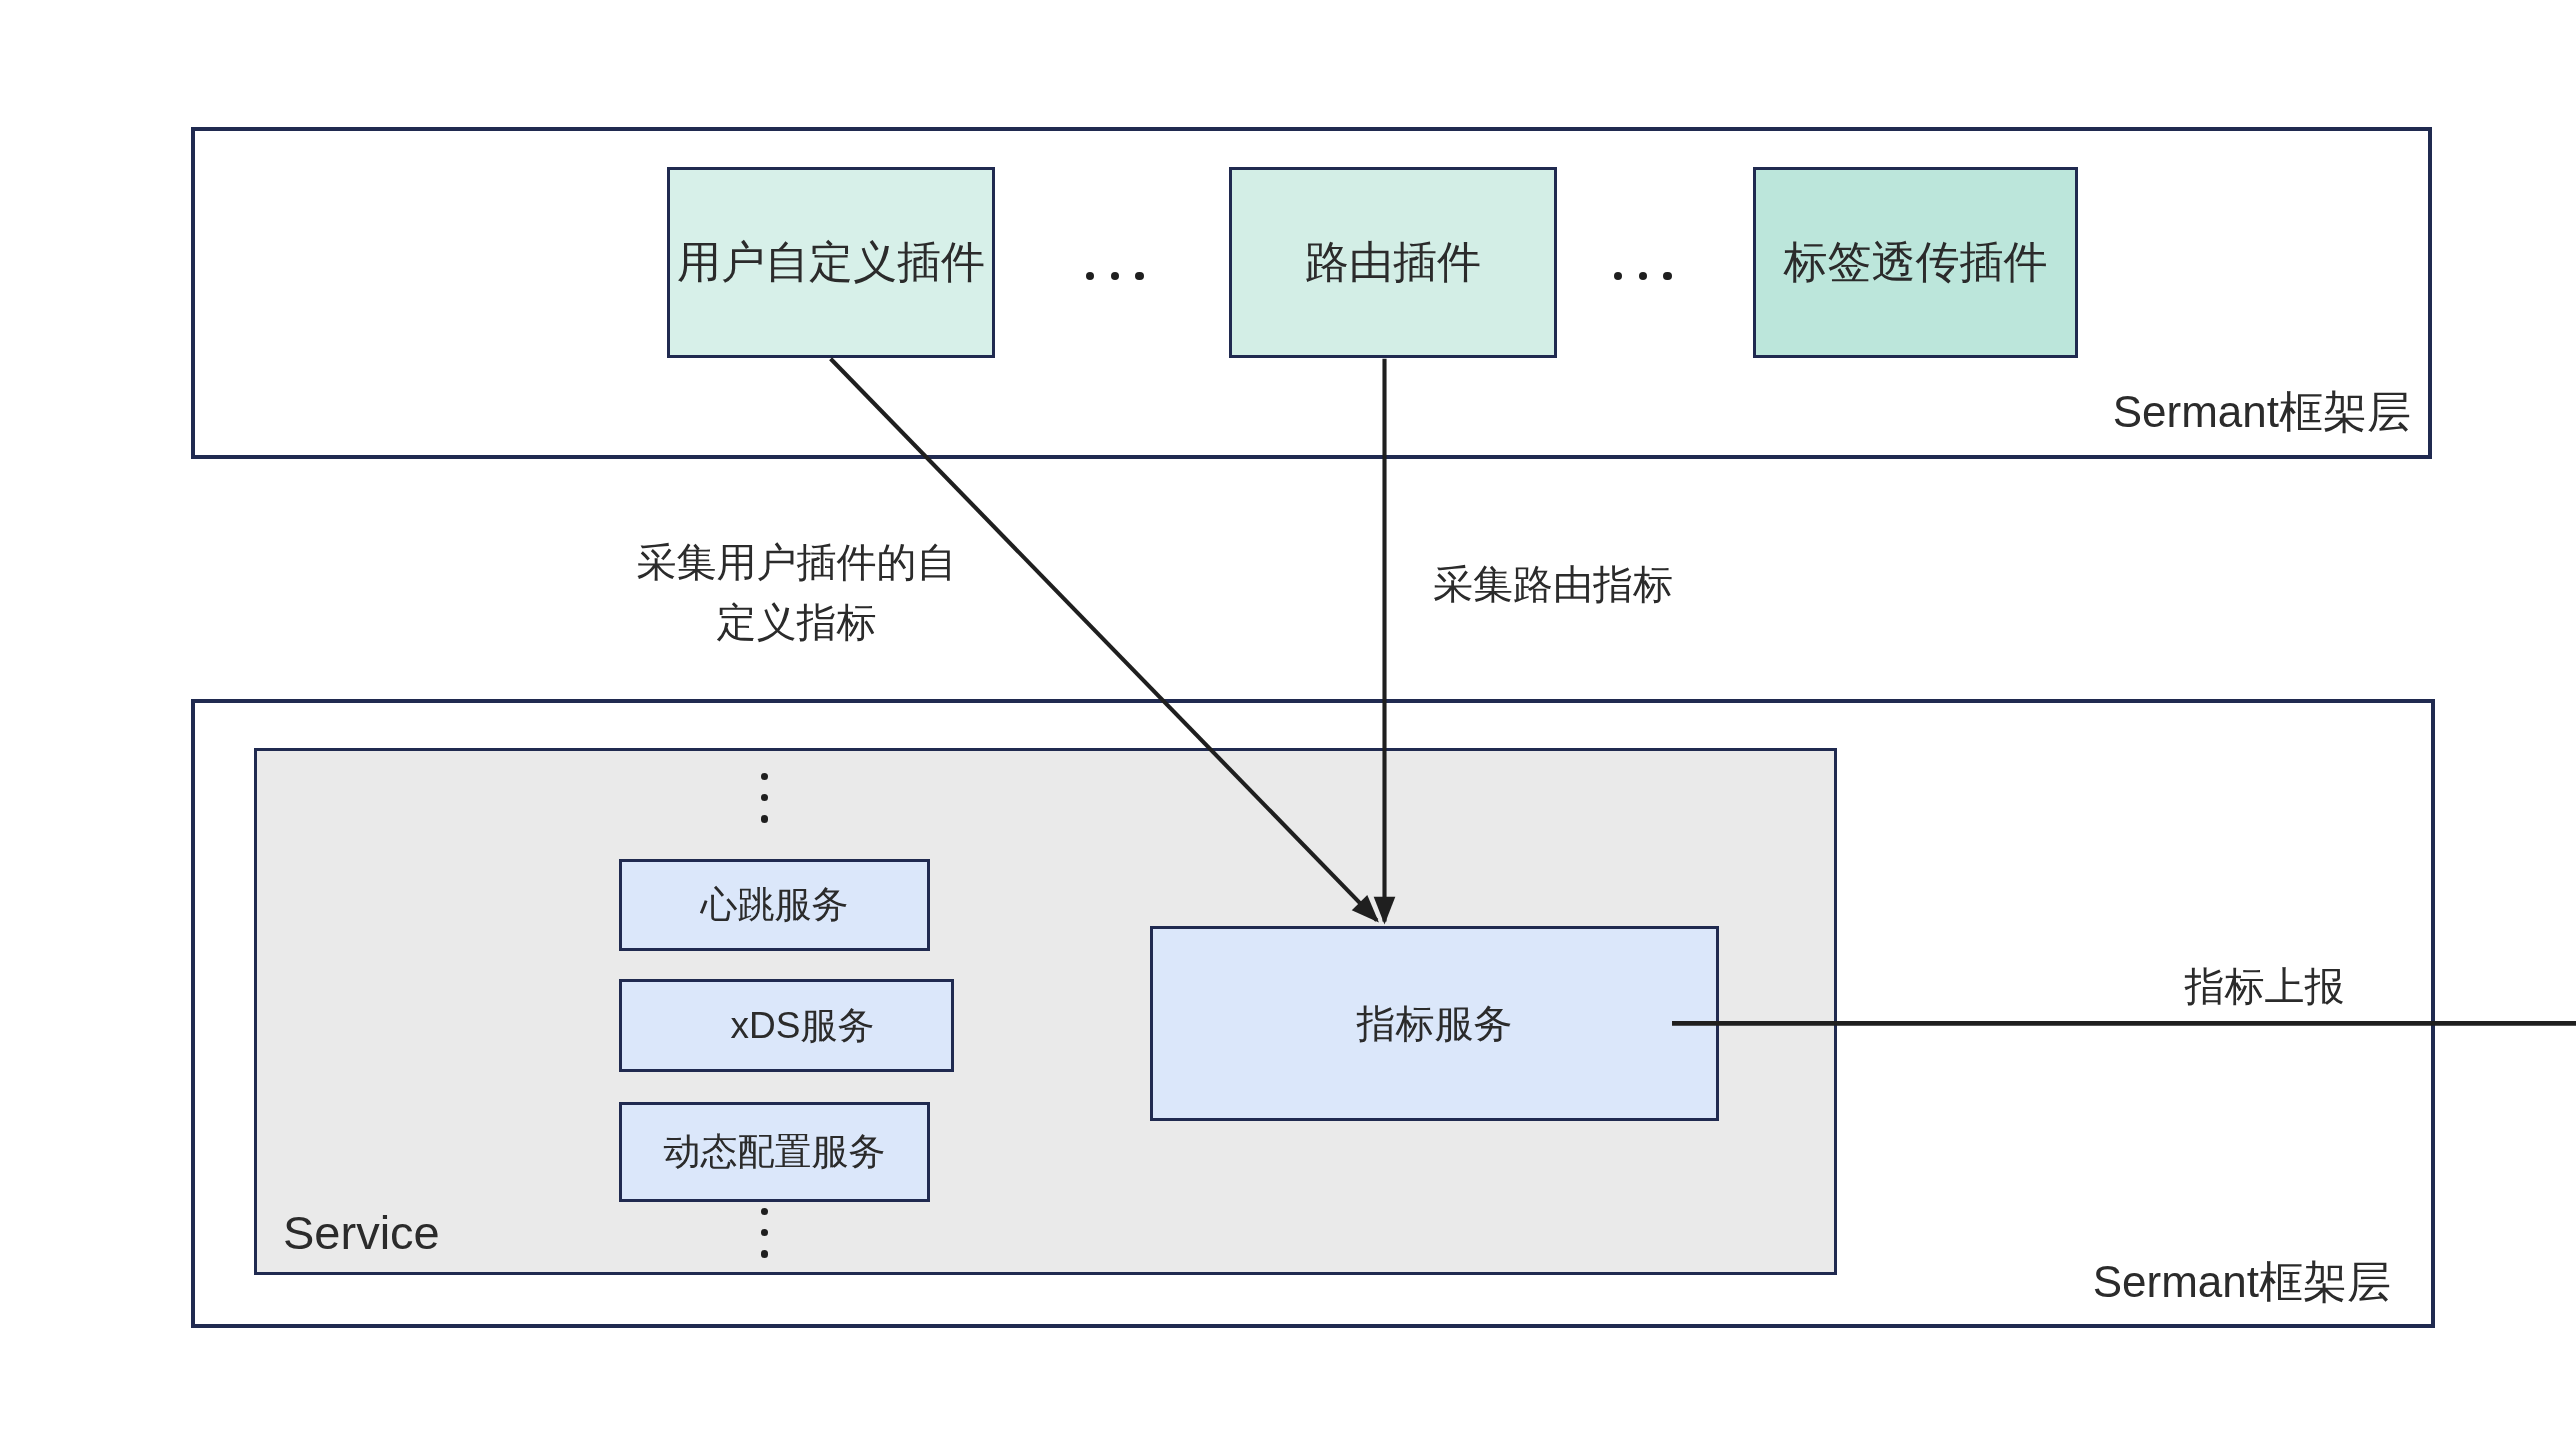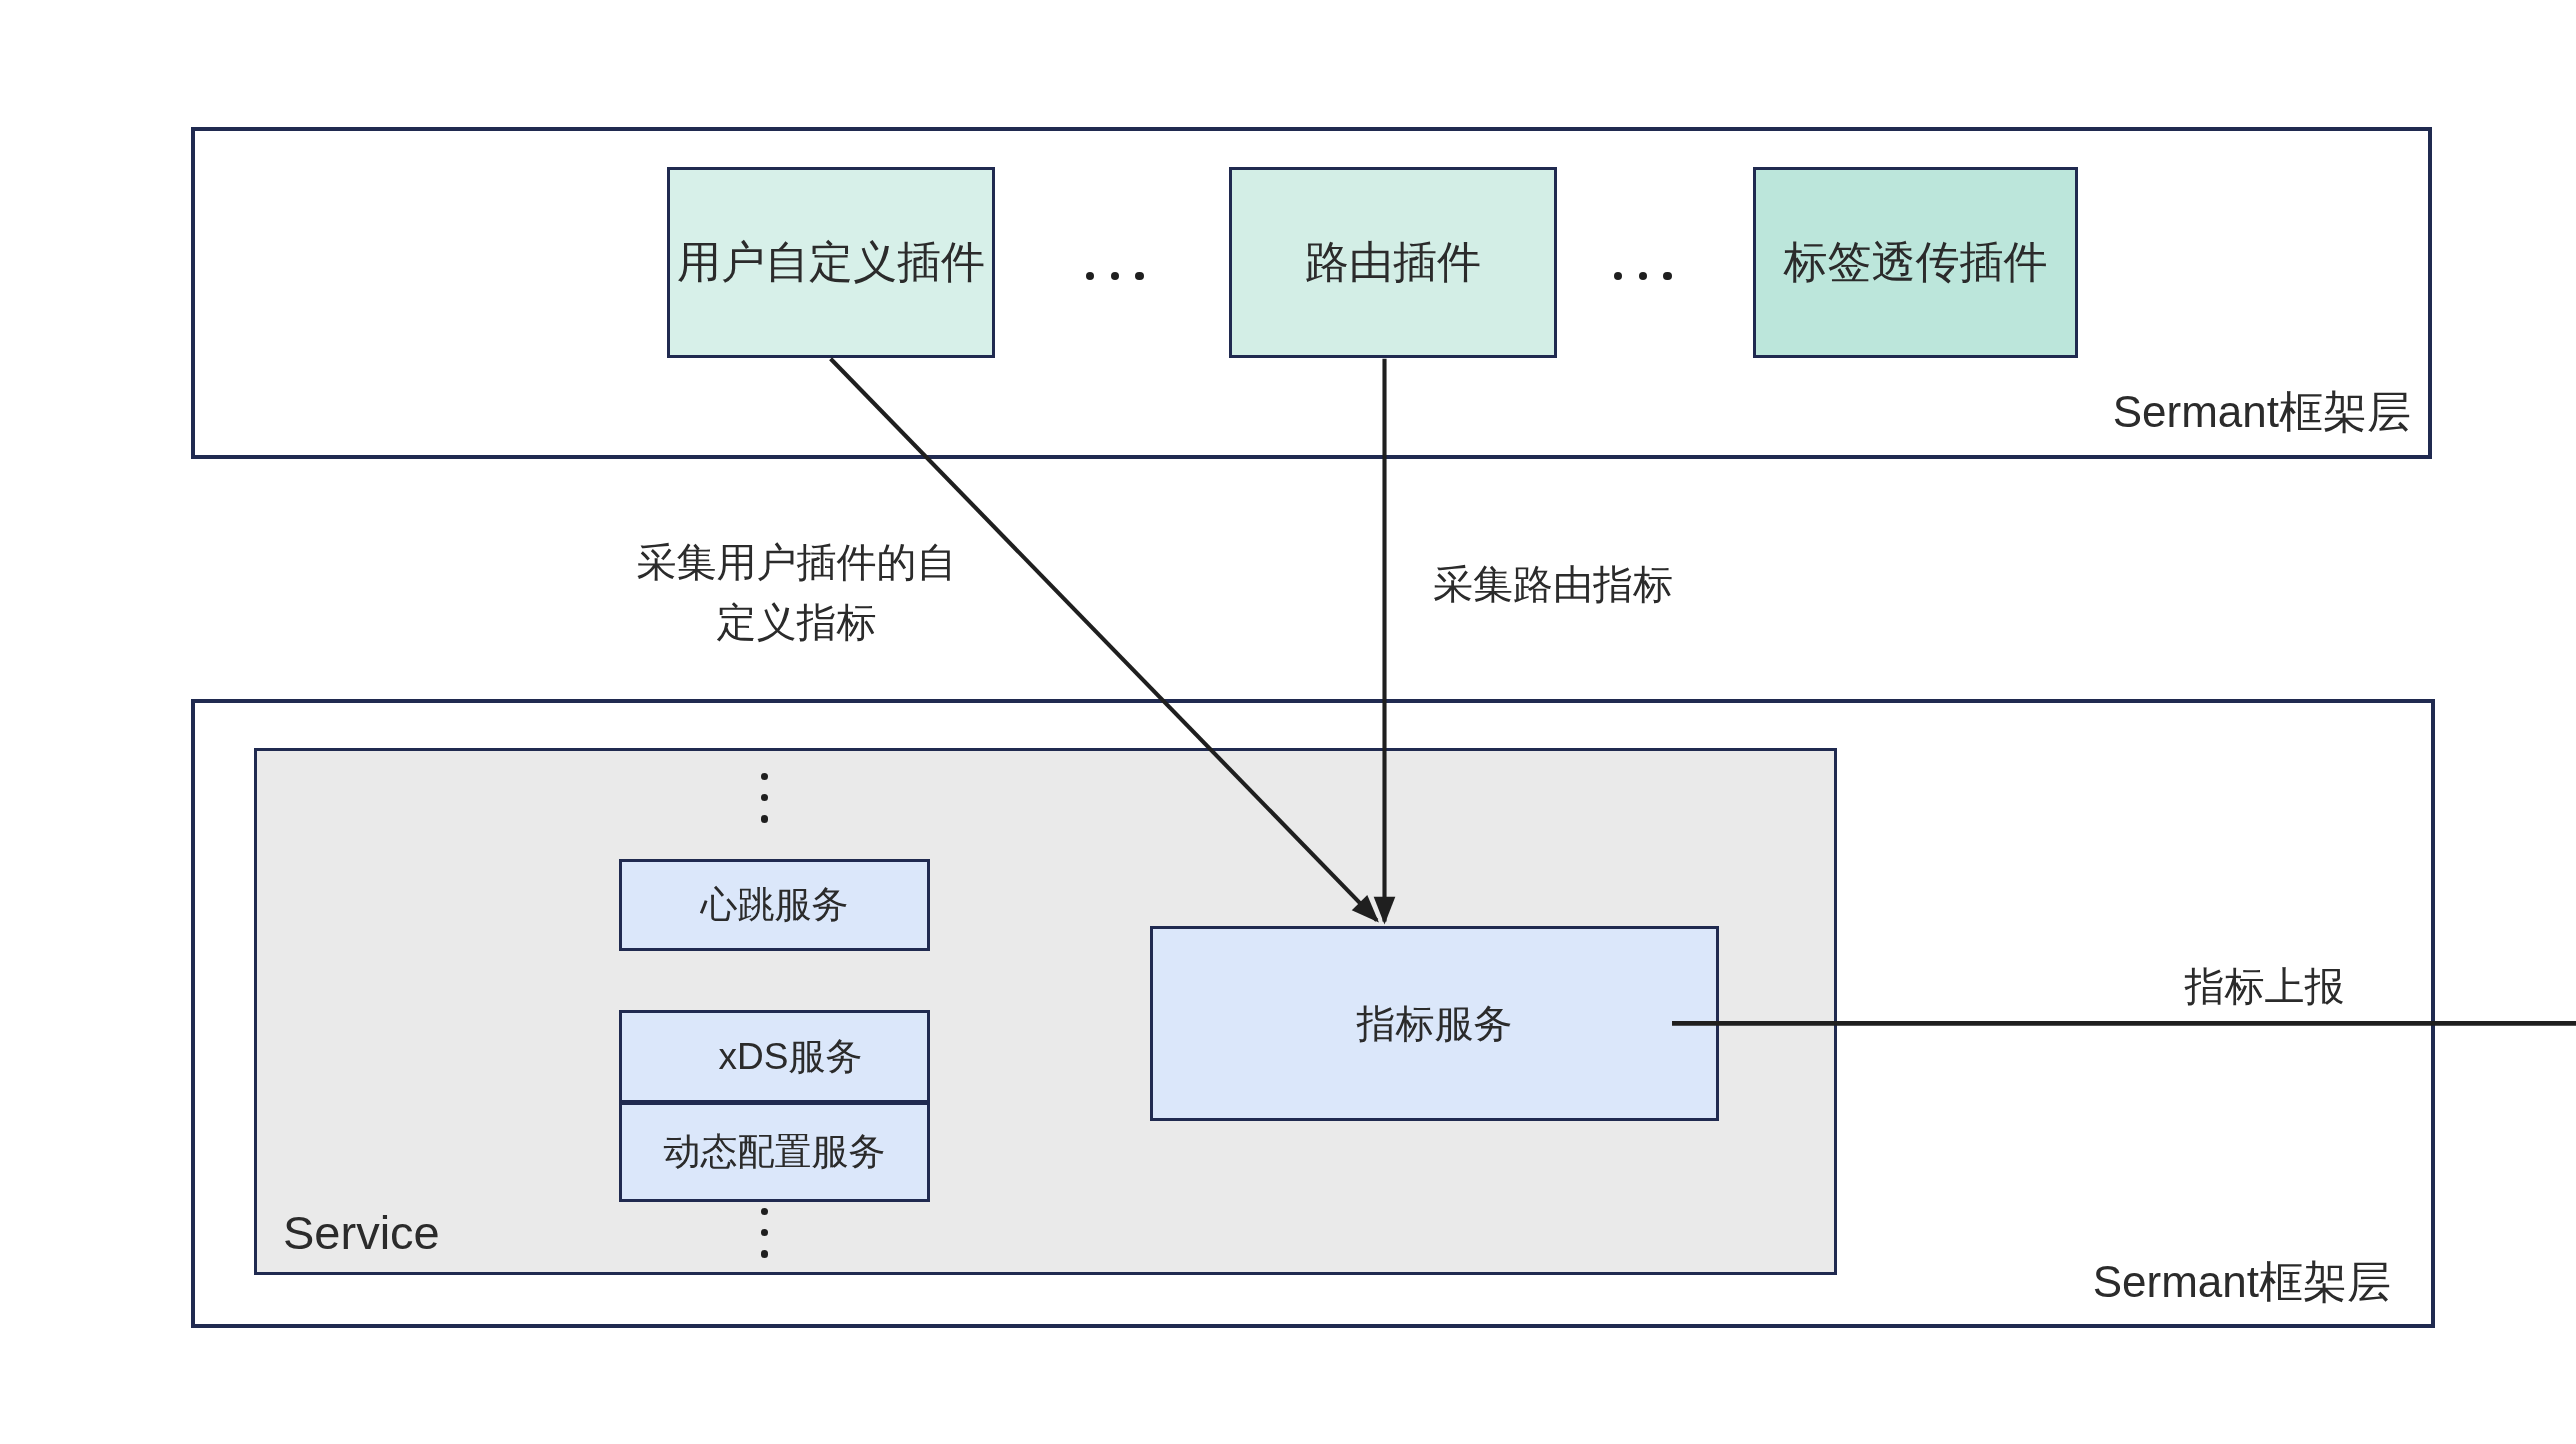--- a/index.html
+++ b/index.html
@@ -33,21 +33,21 @@
   .user-plugin{left:667px;top:167px;width:328px;height:191px;background:var(--plugin-fill-1);}
   .route-plugin{left:1229px;top:167px;width:328px;height:191px;background:var(--plugin-fill-2);}
   .tag-plugin{left:1728px;top:167px;width:325px;height:191px;background:var(--plugin-fill-3);margin-left:25px;}
 
   .service-box{position:absolute;left:254px;top:748px;width:1583px;height:527px;
        background:var(--service-fill);border:3.1px solid var(--border-navy);z-index:2;}
   .service-label{position:absolute;left:283px;top:1205px;font-size:47px;z-index:3;}
 
   .inner-box{border-width:3.1px;background:var(--inner-fill);font-size:37px;}
   .heartbeat{left:619px;top:859px;width:311px;height:92px;}
-  .xds{left:619px;top:1010px;width:311px;height:93px;padding-left:32px;}
+  .xds{left:619px;top:979px;width:335px;height:93px;padding-left:32px;}
   .dyncfg{left:619px;top:1102px;width:311px;height:100px;}
 
   .metrics{left:1150px;top:926px;width:569px;height:195px;background:var(--inner-fill);
        border-width:3.6px;font-size:39px;}
 
   .hdots{position:absolute;display:flex;gap:16.5px;z-index:2;}
   .hdots-1{left:1086px;top:272px;}
   .hdots-2{left:1614px;top:272px;}
   .hdots .dot{width:8.2px;height:8.2px;border-radius:50%;background:var(--line-black);}
 

